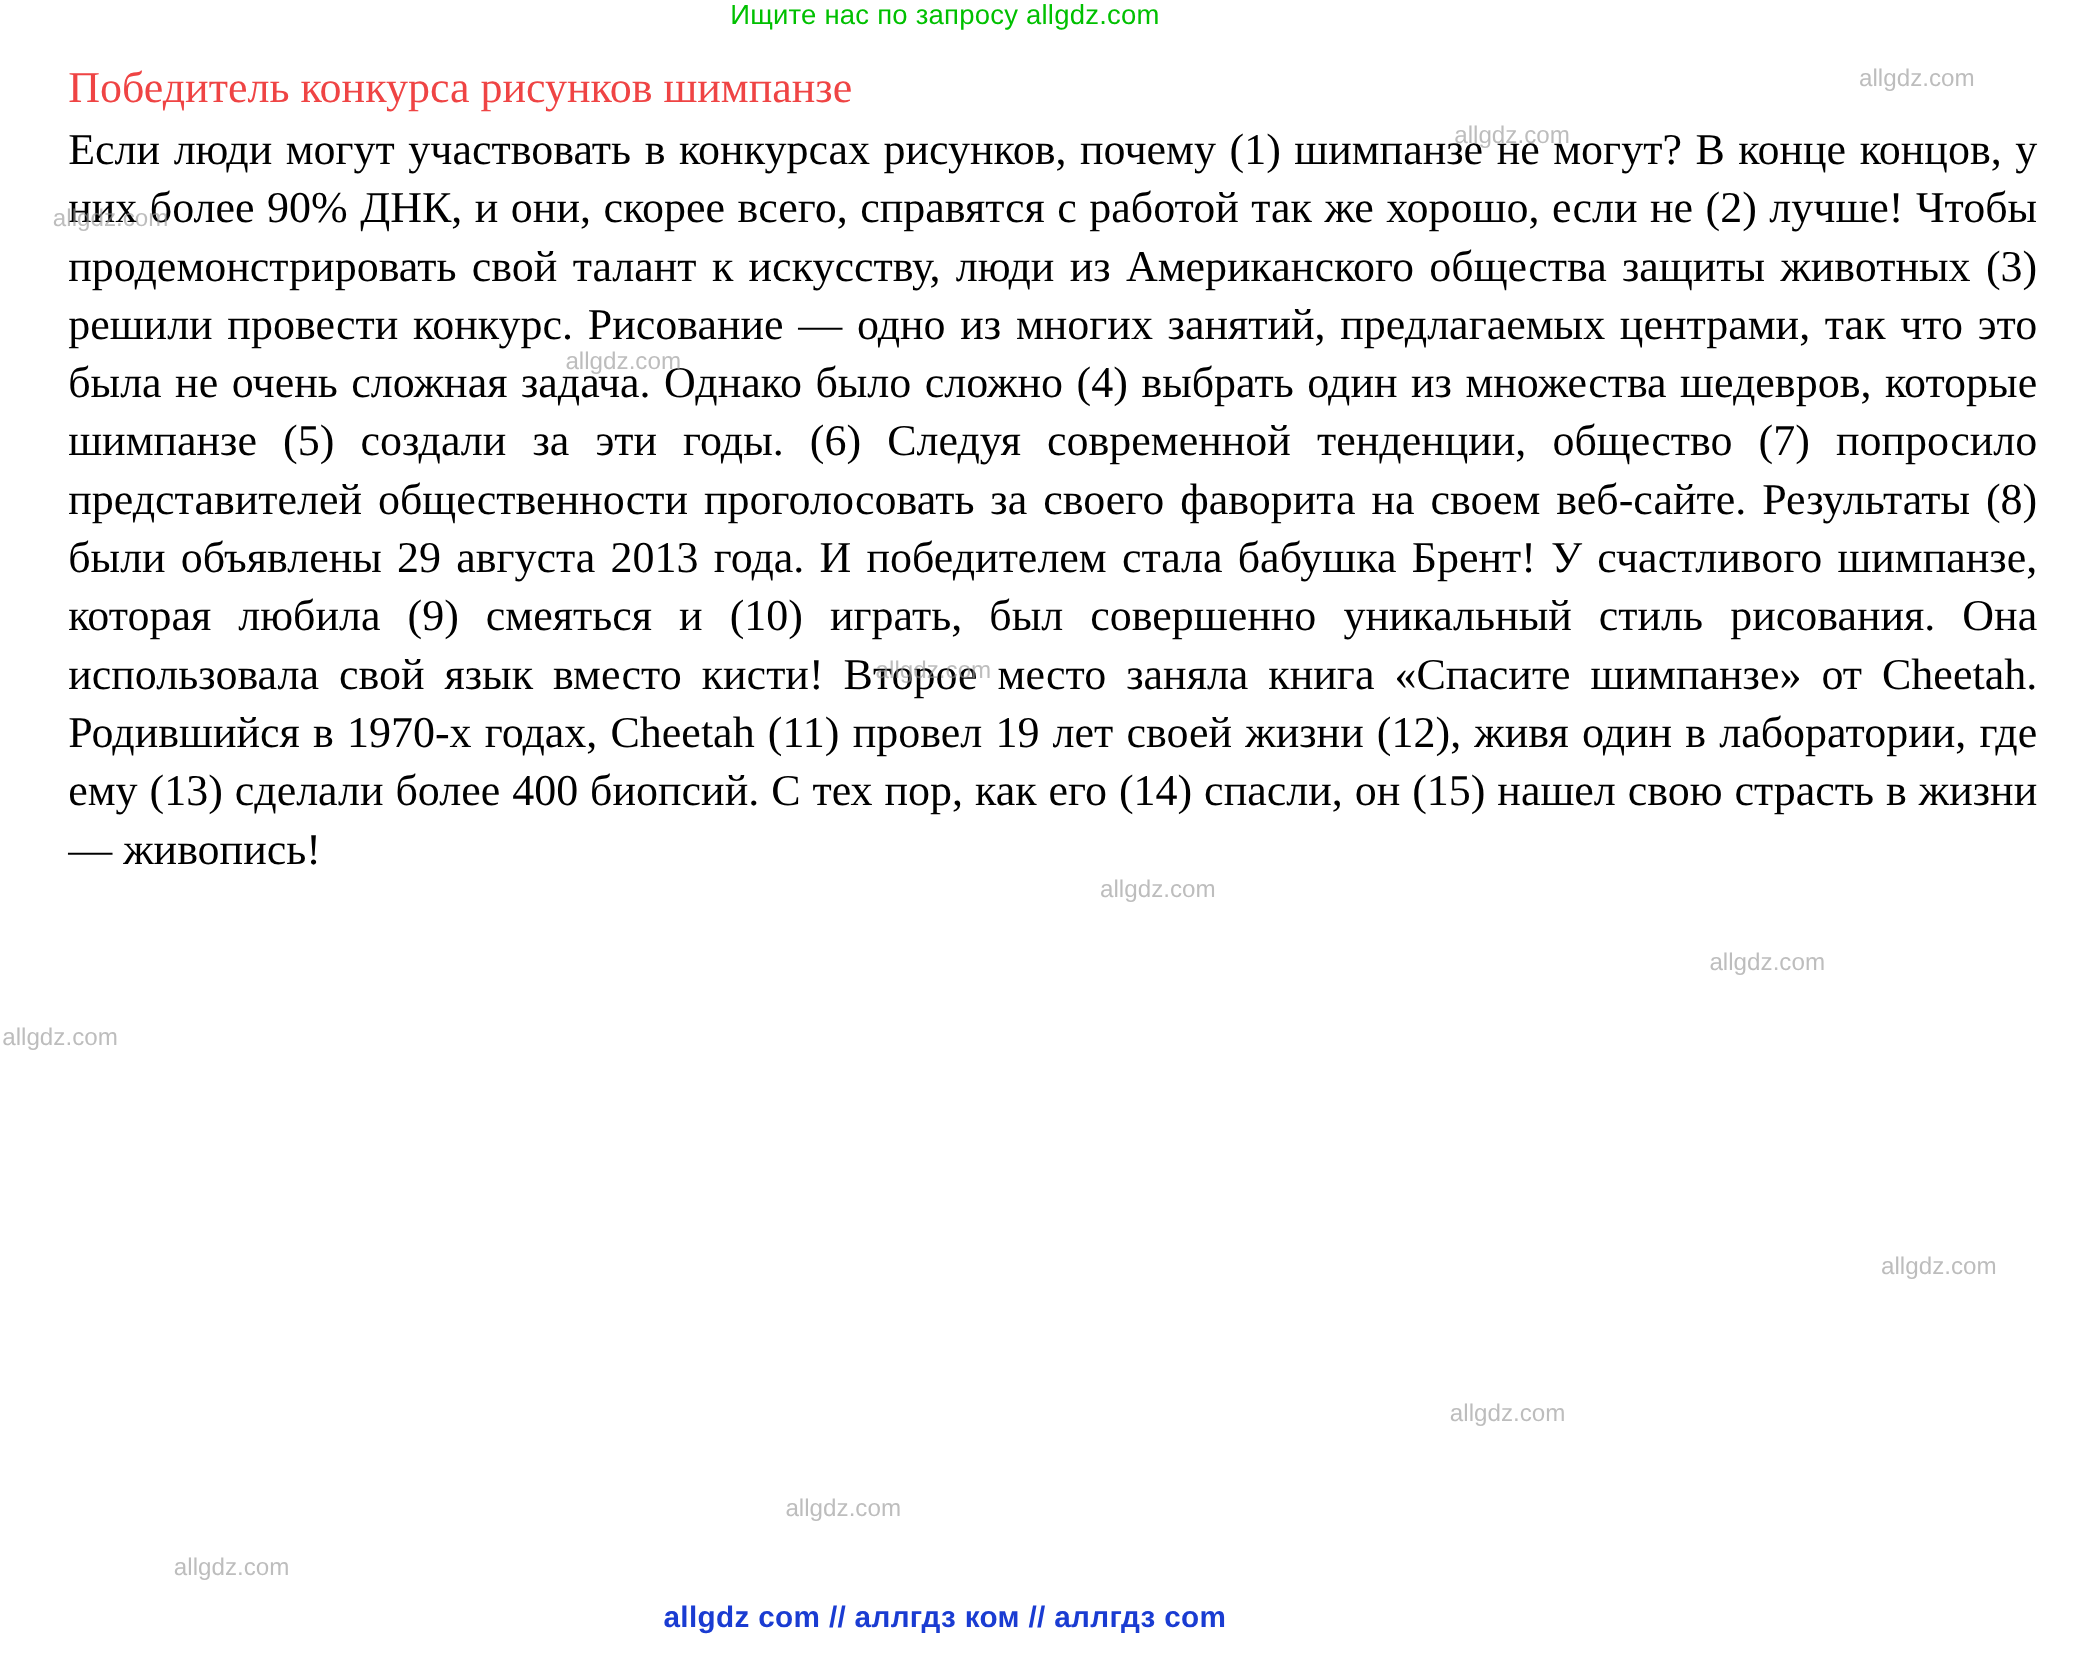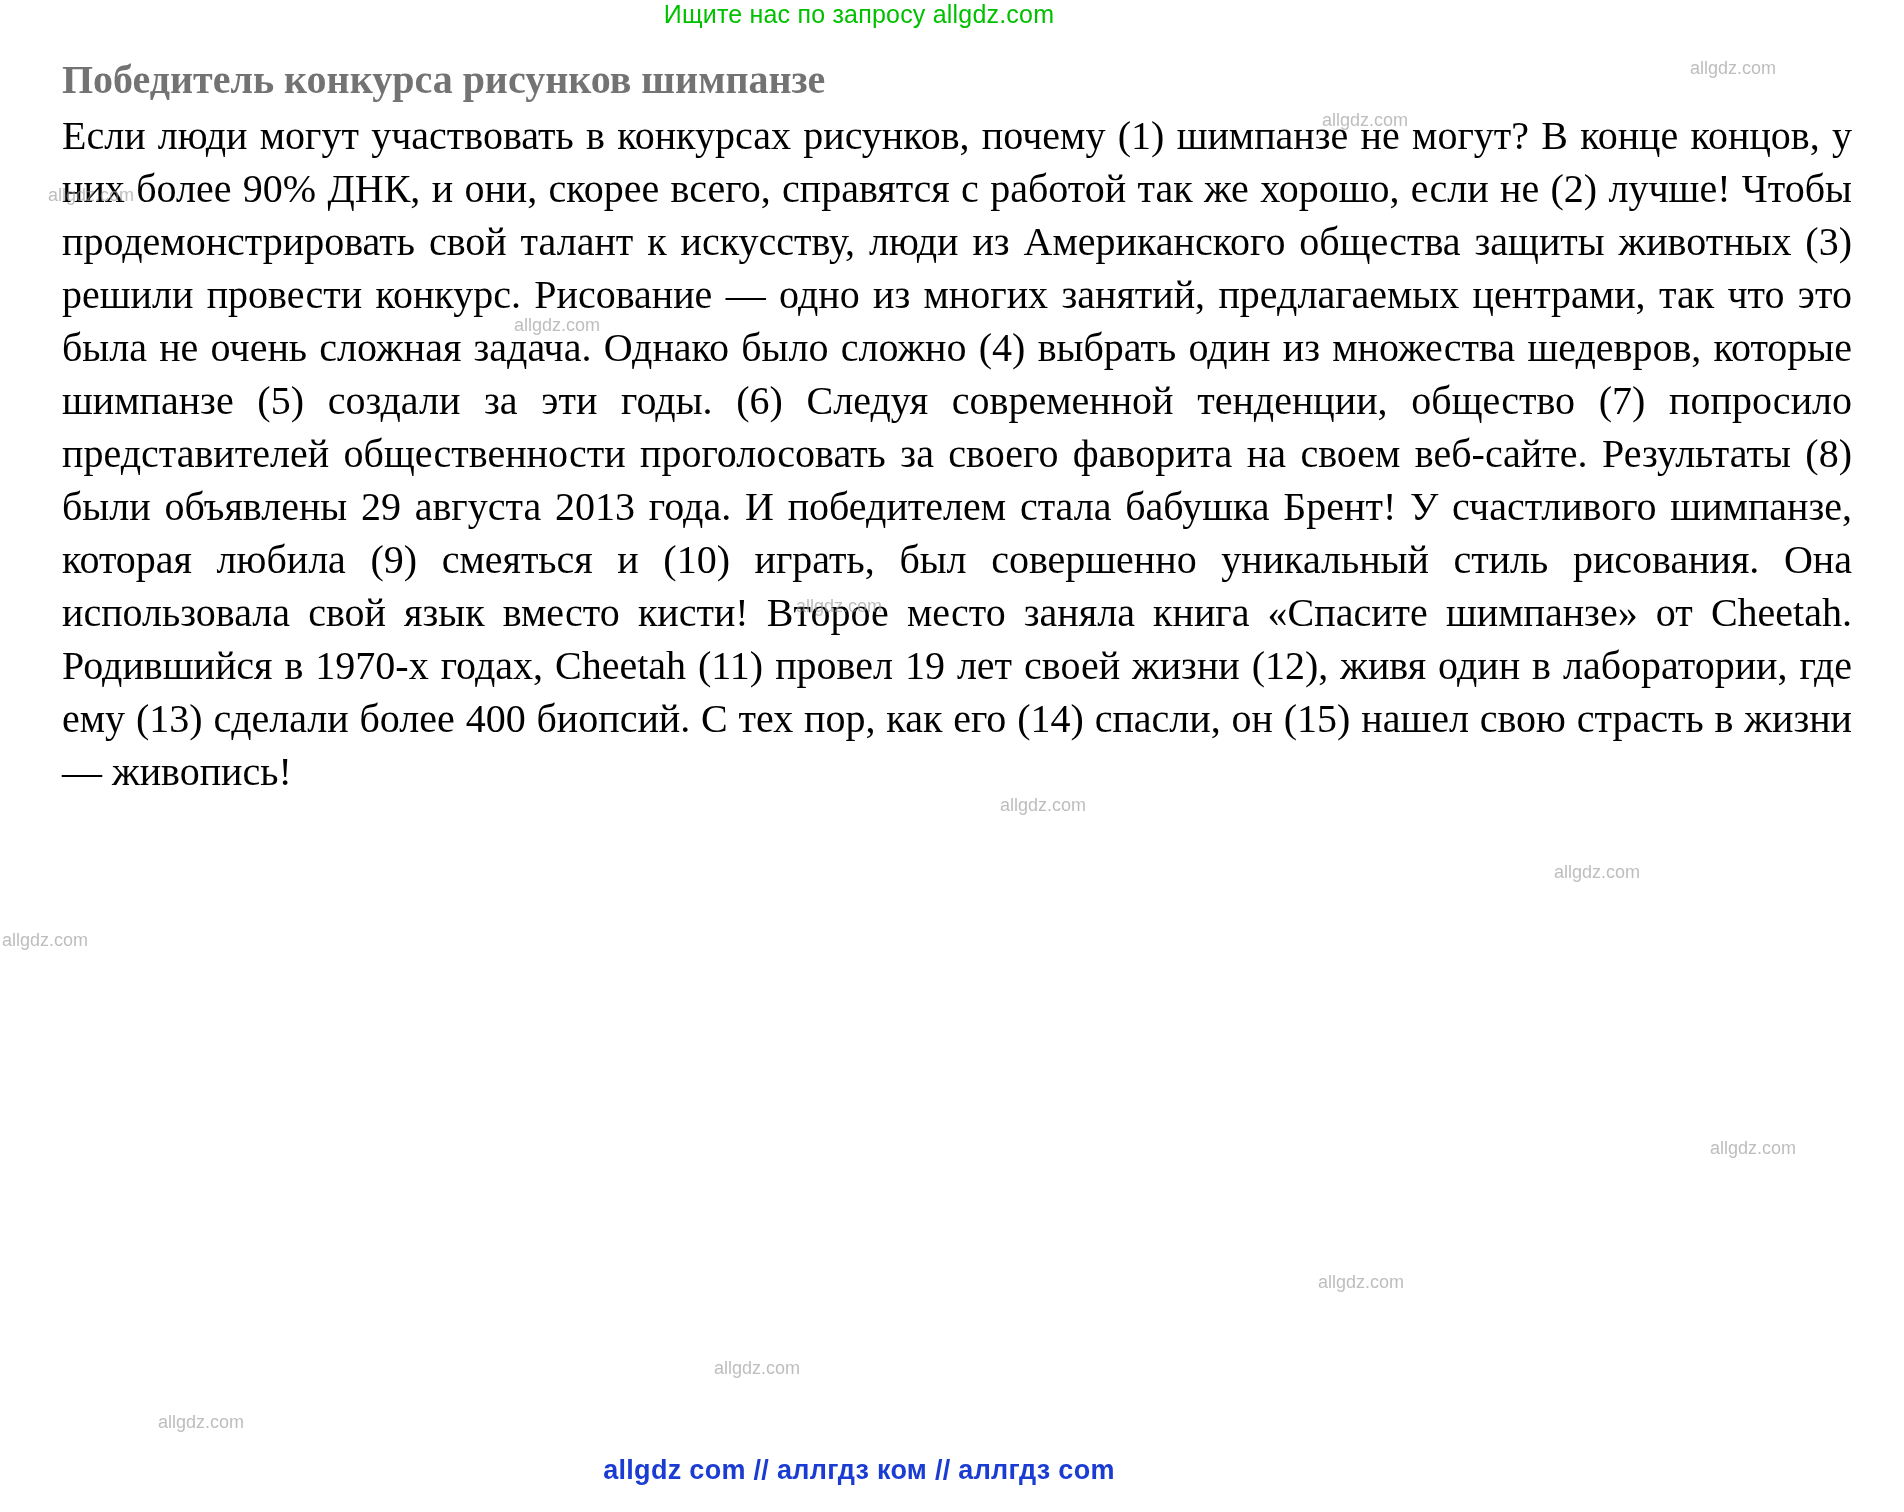--- a/index.html
+++ b/index.html
@@ -38,23 +38,23 @@
     position: absolute;
     top: 54px;
     left: 62px;
     width: 1790px;
   }
 
   .doc-title {
     font-family: "Liberation Serif", serif;
     font-size: 40px;
     line-height: 1.32;
-    color: #737373;
+    color: #ef4444;
     margin: 0 0 2px 0;
-    font-weight: bold;
+    font-weight: normal;
     text-align: left;
   }
 
   .doc-body {
     font-family: Liberation Serif, serif;
     font-size: 40px;
     line-height: 1.325;
     color: #000000;
     text-align: justify;
     text-justify: inter-word;
@@ -73,21 +73,21 @@
     color: #1a3cd2;
     font-weight: bold;
     letter-spacing: 0.3px;
   }
 
   .wm {
     position: absolute;
     font-family: "Liberation Sans", sans-serif;
     color: #9a9a9a;
     opacity: 0.65;
-    font-size: 18px;
+    font-size: 22px;
     pointer-events: none;
     white-space: nowrap;
   }
 </style>
 </head>
 <body>
 
 <div class="page">
 
   <div class="top-banner">Ищите нас по запросу allgdz.com</div>

